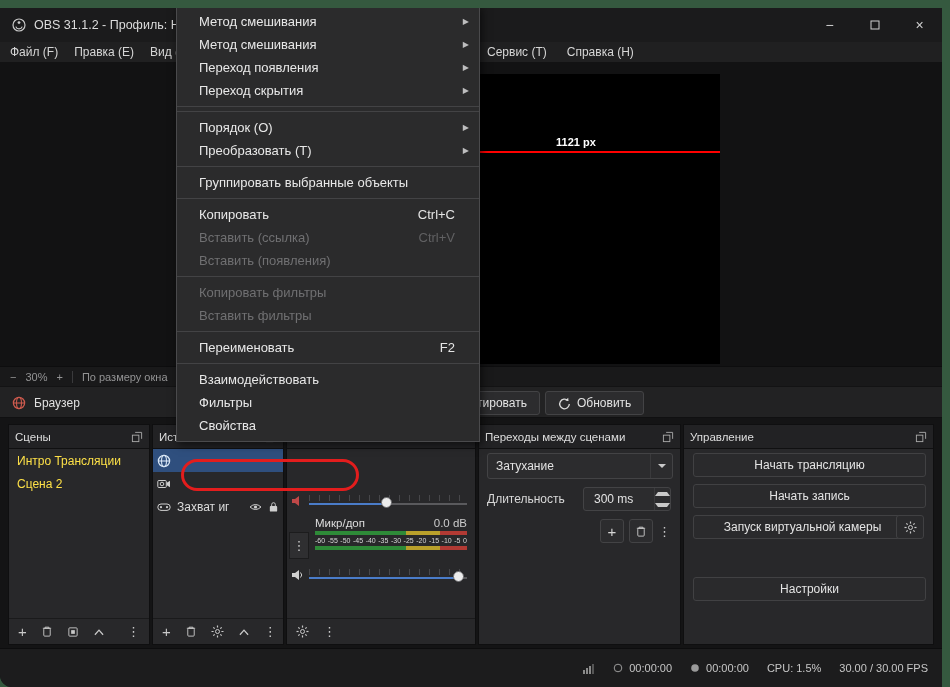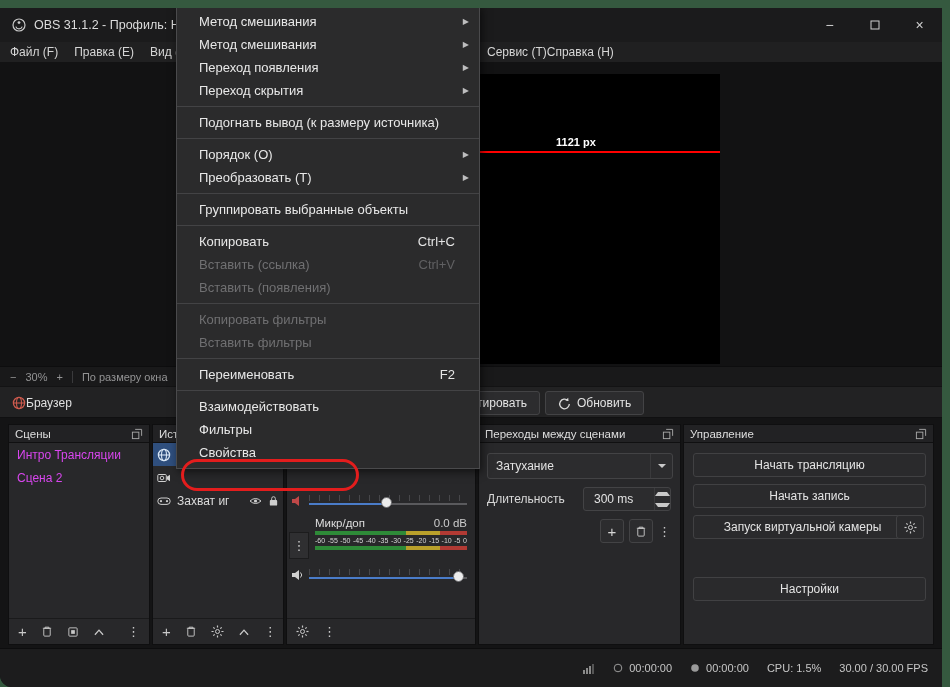--- a/index.html
+++ b/index.html
@@ -12,58 +12,58 @@
   
   .titlebar { position:absolute; left:0; top:0; width:942px; height:34px; background:#1b1b1c; }
   .titlebar .logo { position:absolute; left:12px; top:10px; }
   .titlebar .title { position:absolute; left:34px; top:0; line-height:34px; font-size:12.5px; color:#dcdcdc; white-space:nowrap; }
   .winbtns { position:absolute; right:0; top:0; height:34px; display:flex; }
   .winbtn { width:45px; height:34px; display:flex; align-items:center; justify-content:center; color:#d0d0d0; font-size:14px; }
 
   
   .menubar { position:absolute; left:0; top:34px; width:942px; height:20px; background:#202021; font-size:12px; color:#d6d6d6; }
   .menubar .mleft { position:absolute; left:10px; top:0; height:20px; display:flex; gap:16px; align-items:center; }
-  .menubar .mright { position:absolute; left:487px; top:0; height:20px; display:flex; align-items:center; }
+  .menubar .mright { position:absolute; left:487px; top:0; height:20px; display:flex; gap:20px; align-items:center; }
 
   
   .preview { position:absolute; left:0; top:54px; width:942px; height:304px; background:#121213; }
   .canvas { position:absolute; left:230px; top:12px; width:490px; height:290px; background:#000; }
   .guide-line { position:absolute; left:0; right:0; top:77px; height:2px; background:#ff0000; }
   .guide-label { position:absolute; left:322px; top:62px; font-size:11px; font-weight:bold; color:#ffffff; background:#000; padding:0 4px; }
 
   
   .zoombar { position:absolute; left:0; top:358px; width:942px; height:20px; background:#19191a;
              display:flex; align-items:center; gap:9px; padding-left:10px; font-size:11px; color:#939394;
              border-top:1px solid #0d0d0e; }
   .vsep { width:1px; height:12px; background:#3a3a3c; }
   .caret-down { width:0; height:0; border-left:4px solid transparent; border-right:4px solid transparent; border-top:4px solid #8f8f90; }
 
   
   .srcbar { position:absolute; left:0; top:378px; width:942px; height:32px; background:#222223;
             border-top:1px solid #131314; border-bottom:1px solid #101011; }
-  .srcinfo { position:absolute; left:12px; top:0; height:32px; display:flex; align-items:center; 
+  .srcinfo { position:absolute; left:12px; top:0; height:32px; display:flex; align-items:center; gap:8px;
              font-size:12px; color:#e0e0e0; }
   .btn { background:#2c2c2e; border:1px solid #434345; border-radius:3px; color:#e2e2e2; font-size:12px;
          display:flex; align-items:center; justify-content:center; }
   .btn-partial { position:absolute; left:440px; top:4px; width:100px; height:24px; justify-content:flex-end; padding-right:12px; }
   .btn-refresh { position:absolute; left:545px; top:4px; height:24px; padding:0 12px; gap:6px; }
 
   
   .dock { position:absolute; top:416px; height:221px; background:#28282a; border:1px solid #0f0f10; }
-  .dh { height:18px; background:#222224; border-bottom:1px solid #101011; display:flex; align-items:center;
+  .dh { height:24px; background:#222224; border-bottom:1px solid #101011; display:flex; align-items:center;
         padding:0 6px; font-size:11.5px; color:#dedede; }
   .dh .popout { margin-left:auto; }
   .dt { position:absolute; left:0; right:0; bottom:0; height:26px; border-top:1px solid #1a1a1b;
         display:flex; align-items:center; gap:14px; padding:0 9px; color:#c9c9c9; }
   .kebab { font-size:13px; color:#c9c9c9; line-height:1; }
   .dt .kebab-end { margin-left:auto; }
   .plus { font-size:15px; line-height:1; color:#c9c9c9; }
 
   .dock-scenes { left:8px; width:142px; }
-  .si { height:23px; display:flex; align-items:center; padding:0 8px; font-size:12px; color:#d946ef; }
+  .si { height:23px; display:flex; align-items:center; padding:0 8px; font-size:12px; color:#fde047; }
   .si.sel { background:#3b5d99; color:#fff; }
 
   .dock-sources { left:152px; width:132px; }
   .sr { height:23px; display:flex; align-items:center; gap:6px; padding:0 4px; font-size:12px; color:#dcdcdc; }
   .sr.sel { background:#2f4f7e; }
   .sr .rico { margin-left:auto; display:flex; gap:6px; align-items:center; }
 
   .dock-mixer { left:286px; width:190px; }
   .mrow { position:absolute; display:flex; align-items:center; }
   .slider { position:relative; flex:1; height:16px; }
@@ -518,23 +518,20 @@
         </div>
       <div class="ci">
           <span>Переход появления</span>
           <span class="ca">▶</span>
         </div>
       <div class="ci">
           <span>Переход скрытия</span>
           <span class="ca">▶</span>
         </div>
       <div class="cs"></div>
-      <div class="ci">
-          <span>Подогнать вывод (к размеру источника)</span>
-        </div>
       <div class="cs"></div>
       <div class="ci">
           <span>Порядок (O)</span>
           <span class="ca">▶</span>
         </div>
       <div class="ci">
           <span>Преобразовать (T)</span>
           <span class="ca">▶</span>
         </div>
       <div class="cs"></div>

